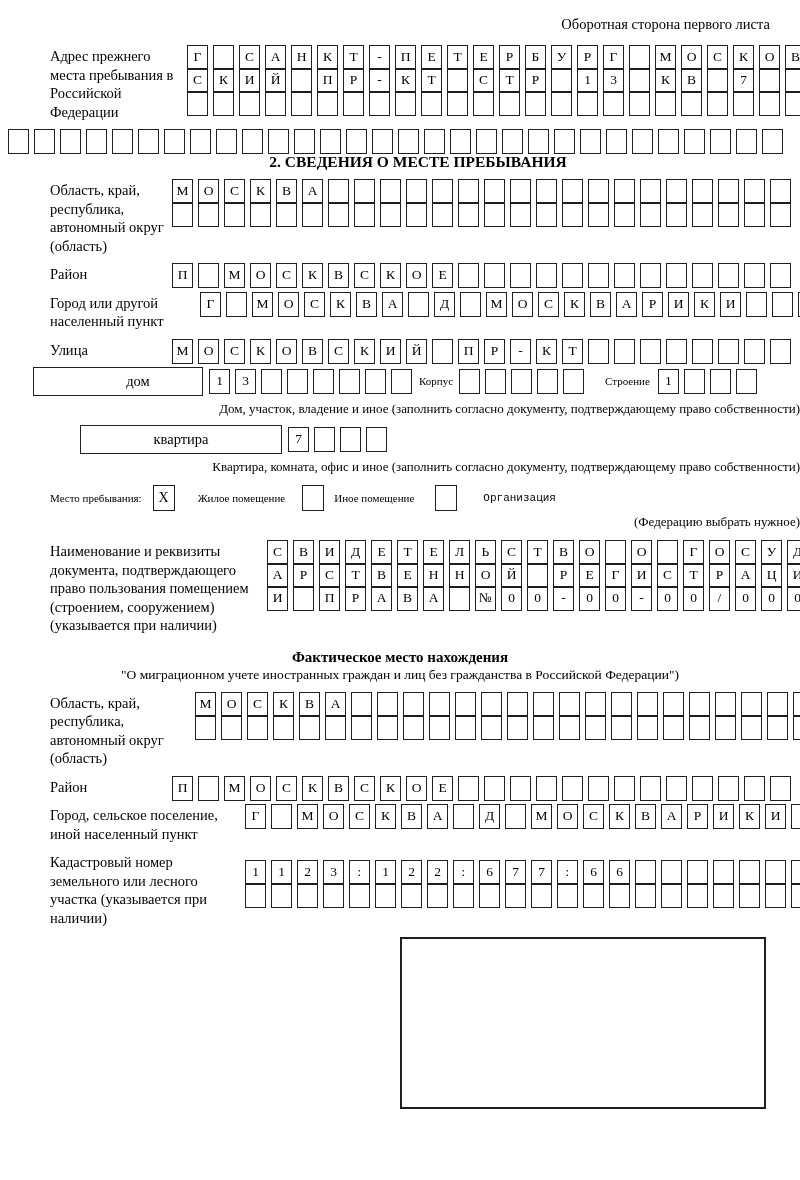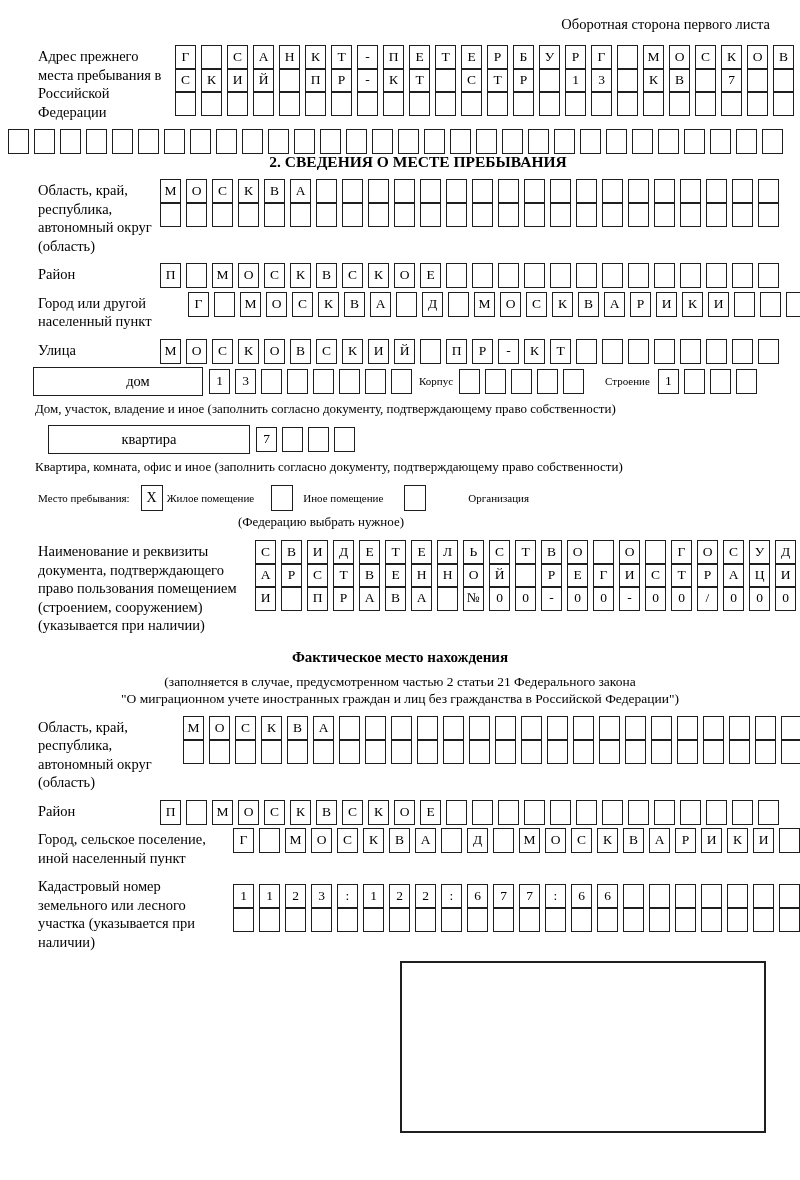--- a/index.html
+++ b/index.html
@@ -2,34 +2,34 @@
 <html><head>
 <meta charset="utf-8">
 <style>
   html,body{margin:0;padding:0;}
   body{
     width:800px;height:1180px;background:#ffffff;color:#000;
     font-family:"Liberation Serif", serif;
     overflow:hidden;
   }
   .hdr{ text-align:right; padding:16px 30px 0 16px; font-size:14.5px; }
-  .frow{ display:flex; align-items:flex-start; padding-left:38px; margin-top:8px; }
+  .frow{ display:flex; align-items:flex-start; padding-left:50px; margin-top:8px; }
   .flabel{ flex:none; font-size:14.5px; line-height:18.5px; padding-top:2px; }
   .w130{width:137px;} .w122{width:122px;} .w150{width:150px;} .w217{width:217px;}
   .w195{width:195px;} .w145{width:145px;}
   .cellrow{ white-space:nowrap; height:15px; }
   .cellrow + .cellrow{ margin-top:8px; }
   .cell{
     display:inline-block; width:21px; height:25px; box-sizing:border-box;
     border:1.6px solid #1f1f1f; margin-right:5px; text-align:center;
     font-size:13.5px; line-height:22px; vertical-align:top;
     font-family:"Liberation Serif", serif;
   }
   .fullrow{ padding-left:8px; margin-top:8px; }
-  .caption{ font-size:13px; margin-top:3px; }
+  .caption{ font-size:13px; margin-top:3px;text-align:right; }
   .center{ text-align:center; }
   .sectitle{ text-align:center; font-weight:bold; font-size:15.5px; margin-top:9px;padding-left:36px; }
   .subtitle{ text-align:center; font-weight:bold; font-size:15px; margin-top:14px; }
   .widebox{
     box-sizing:border-box; border:1.6px solid #1f1f1f; height:29px;
     text-align:center; font-size:14.5px; line-height:26px; flex:none;
   }
   .inline-label{ font-size:11px; line-height:29px; flex:none; }
   .chk{
     display:inline-block; flex:none; width:22px; height:26px; box-sizing:border-box;
@@ -84,48 +84,47 @@
   <div class="frow" style="padding-left:33px;">
     <div class="widebox" style="width:170px;margin-right:6px;padding-left:40px;">дом</div>
     <div class="cellrow" style="height:29px;padding-top:2px;"><div class="cell">1</div><div class="cell">3</div><div class="cell"></div><div class="cell"></div><div class="cell"></div><div class="cell"></div><div class="cell"></div><div class="cell"></div></div>
     <div class="inline-label" style="margin:0 6px 0 2px;">Корпус</div>
     <div class="cellrow" style="height:29px;padding-top:2px;"><div class="cell"></div><div class="cell"></div><div class="cell"></div><div class="cell"></div><div class="cell"></div></div>
     <div class="inline-label" style="margin:0 8px 0 16px;">Строение</div>
     <div class="cellrow" style="height:29px;padding-top:2px;"><div class="cell">1</div><div class="cell"></div><div class="cell"></div><div class="cell"></div></div>
   </div>
   <div class="caption capleft">Дом, участок, владение и иное (заполнить согласно документу, подтверждающему право собственности)</div>
 
-  <div class="frow" style="padding-left:48px;">
+  <div class="frow" style="padding-left:36px;margin-left:44px;">
     <div class="widebox" style="width:202px;margin-right:6px;">квартира</div>
     <div class="cellrow" style="height:29px;padding-top:2px;"><div class="cell">7</div><div class="cell"></div><div class="cell"></div><div class="cell"></div></div>
   </div>
   <div class="caption capleft">Квартира, комната, офис и иное (заполнить согласно документу, подтверждающему право собственности)</div>
 
   <div class="frow" style="margin-top:10px;">
     <div class="inline-label" style="line-height:26px;">Место пребывания:</div>
     <div class="chk" style="margin-left:11px;">X</div>
-    <div class="inline-label" style="line-height:26px;margin-left:4px;">Жилое помещение</div>
+    <div class="inline-label" style="line-height:26px;margin-left:23px;">Жилое помещение</div>
     <div class="chk" style="margin-left:17px;"></div>
     <div class="inline-label" style="line-height:26px;margin-left:10px;">Иное помещение</div>
     <div class="chk" style="margin-left:21px;"></div>
-    <div class="inline-label" style="line-height:26px;margin-left:42px;">Организация</div>
+    <div class="inline-label" style="line-height:26px;margin-left:26px;font-family:Liberation Mono, monospace;">Организация</div>
   </div>
   <div class="caption" style="padding-left:238px;">(Федерацию выбрать нужное)</div>
 
   <div class="frow" style="margin-top:10px;">
     <div class="flabel w217">Наименование и реквизиты документа, подтверждающего право пользования помещением (строением, сооружением) (указывается при наличии)</div>
     <div>
       <div class="cellrow"><div class="cell">С</div><div class="cell">В</div><div class="cell">И</div><div class="cell">Д</div><div class="cell">Е</div><div class="cell">Т</div><div class="cell">Е</div><div class="cell">Л</div><div class="cell">Ь</div><div class="cell">С</div><div class="cell">Т</div><div class="cell">В</div><div class="cell">О</div><div class="cell"></div><div class="cell">О</div><div class="cell"></div><div class="cell">Г</div><div class="cell">О</div><div class="cell">С</div><div class="cell">У</div><div class="cell">Д</div></div>
       <div class="cellrow"><div class="cell">А</div><div class="cell">Р</div><div class="cell">С</div><div class="cell">Т</div><div class="cell">В</div><div class="cell">Е</div><div class="cell">Н</div><div class="cell">Н</div><div class="cell">О</div><div class="cell">Й</div><div class="cell"></div><div class="cell">Р</div><div class="cell">Е</div><div class="cell">Г</div><div class="cell">И</div><div class="cell">С</div><div class="cell">Т</div><div class="cell">Р</div><div class="cell">А</div><div class="cell">Ц</div><div class="cell">И</div></div>
       <div class="cellrow"><div class="cell">И</div><div class="cell"></div><div class="cell">П</div><div class="cell">Р</div><div class="cell">А</div><div class="cell">В</div><div class="cell">А</div><div class="cell"></div><div class="cell">№</div><div class="cell">0</div><div class="cell">0</div><div class="cell">-</div><div class="cell">0</div><div class="cell">0</div><div class="cell">-</div><div class="cell">0</div><div class="cell">0</div><div class="cell">/</div><div class="cell">0</div><div class="cell">0</div><div class="cell">0</div></div>
     </div>
   </div>
 
   <div class="subtitle">Фактическое место нахождения</div>
-  <div class="caption center" style="margin-top:8px;font-size:13.5px;">(заполняется в случае, предусмотренном частью 2 статьи 21 Федерального закона</div>
   <div class="caption center" style="margin-top:1px;font-size:13.5px;">"О миграционном учете иностранных граждан и лиц без гражданства в Российской Федерации")</div>
 
   <div class="frow" style="margin-top:9px;">
     <div class="flabel w145">Область, край, республика, автономный округ (область)</div>
     <div>
       <div class="cellrow"><div class="cell">М</div><div class="cell">О</div><div class="cell">С</div><div class="cell">К</div><div class="cell">В</div><div class="cell">А</div><div class="cell"></div><div class="cell"></div><div class="cell"></div><div class="cell"></div><div class="cell"></div><div class="cell"></div><div class="cell"></div><div class="cell"></div><div class="cell"></div><div class="cell"></div><div class="cell"></div><div class="cell"></div><div class="cell"></div><div class="cell"></div><div class="cell"></div><div class="cell"></div><div class="cell"></div><div class="cell"></div></div>
       <div class="cellrow"><div class="cell"></div><div class="cell"></div><div class="cell"></div><div class="cell"></div><div class="cell"></div><div class="cell"></div><div class="cell"></div><div class="cell"></div><div class="cell"></div><div class="cell"></div><div class="cell"></div><div class="cell"></div><div class="cell"></div><div class="cell"></div><div class="cell"></div><div class="cell"></div><div class="cell"></div><div class="cell"></div><div class="cell"></div><div class="cell"></div><div class="cell"></div><div class="cell"></div><div class="cell"></div><div class="cell"></div></div>
     </div>
   </div>
 

